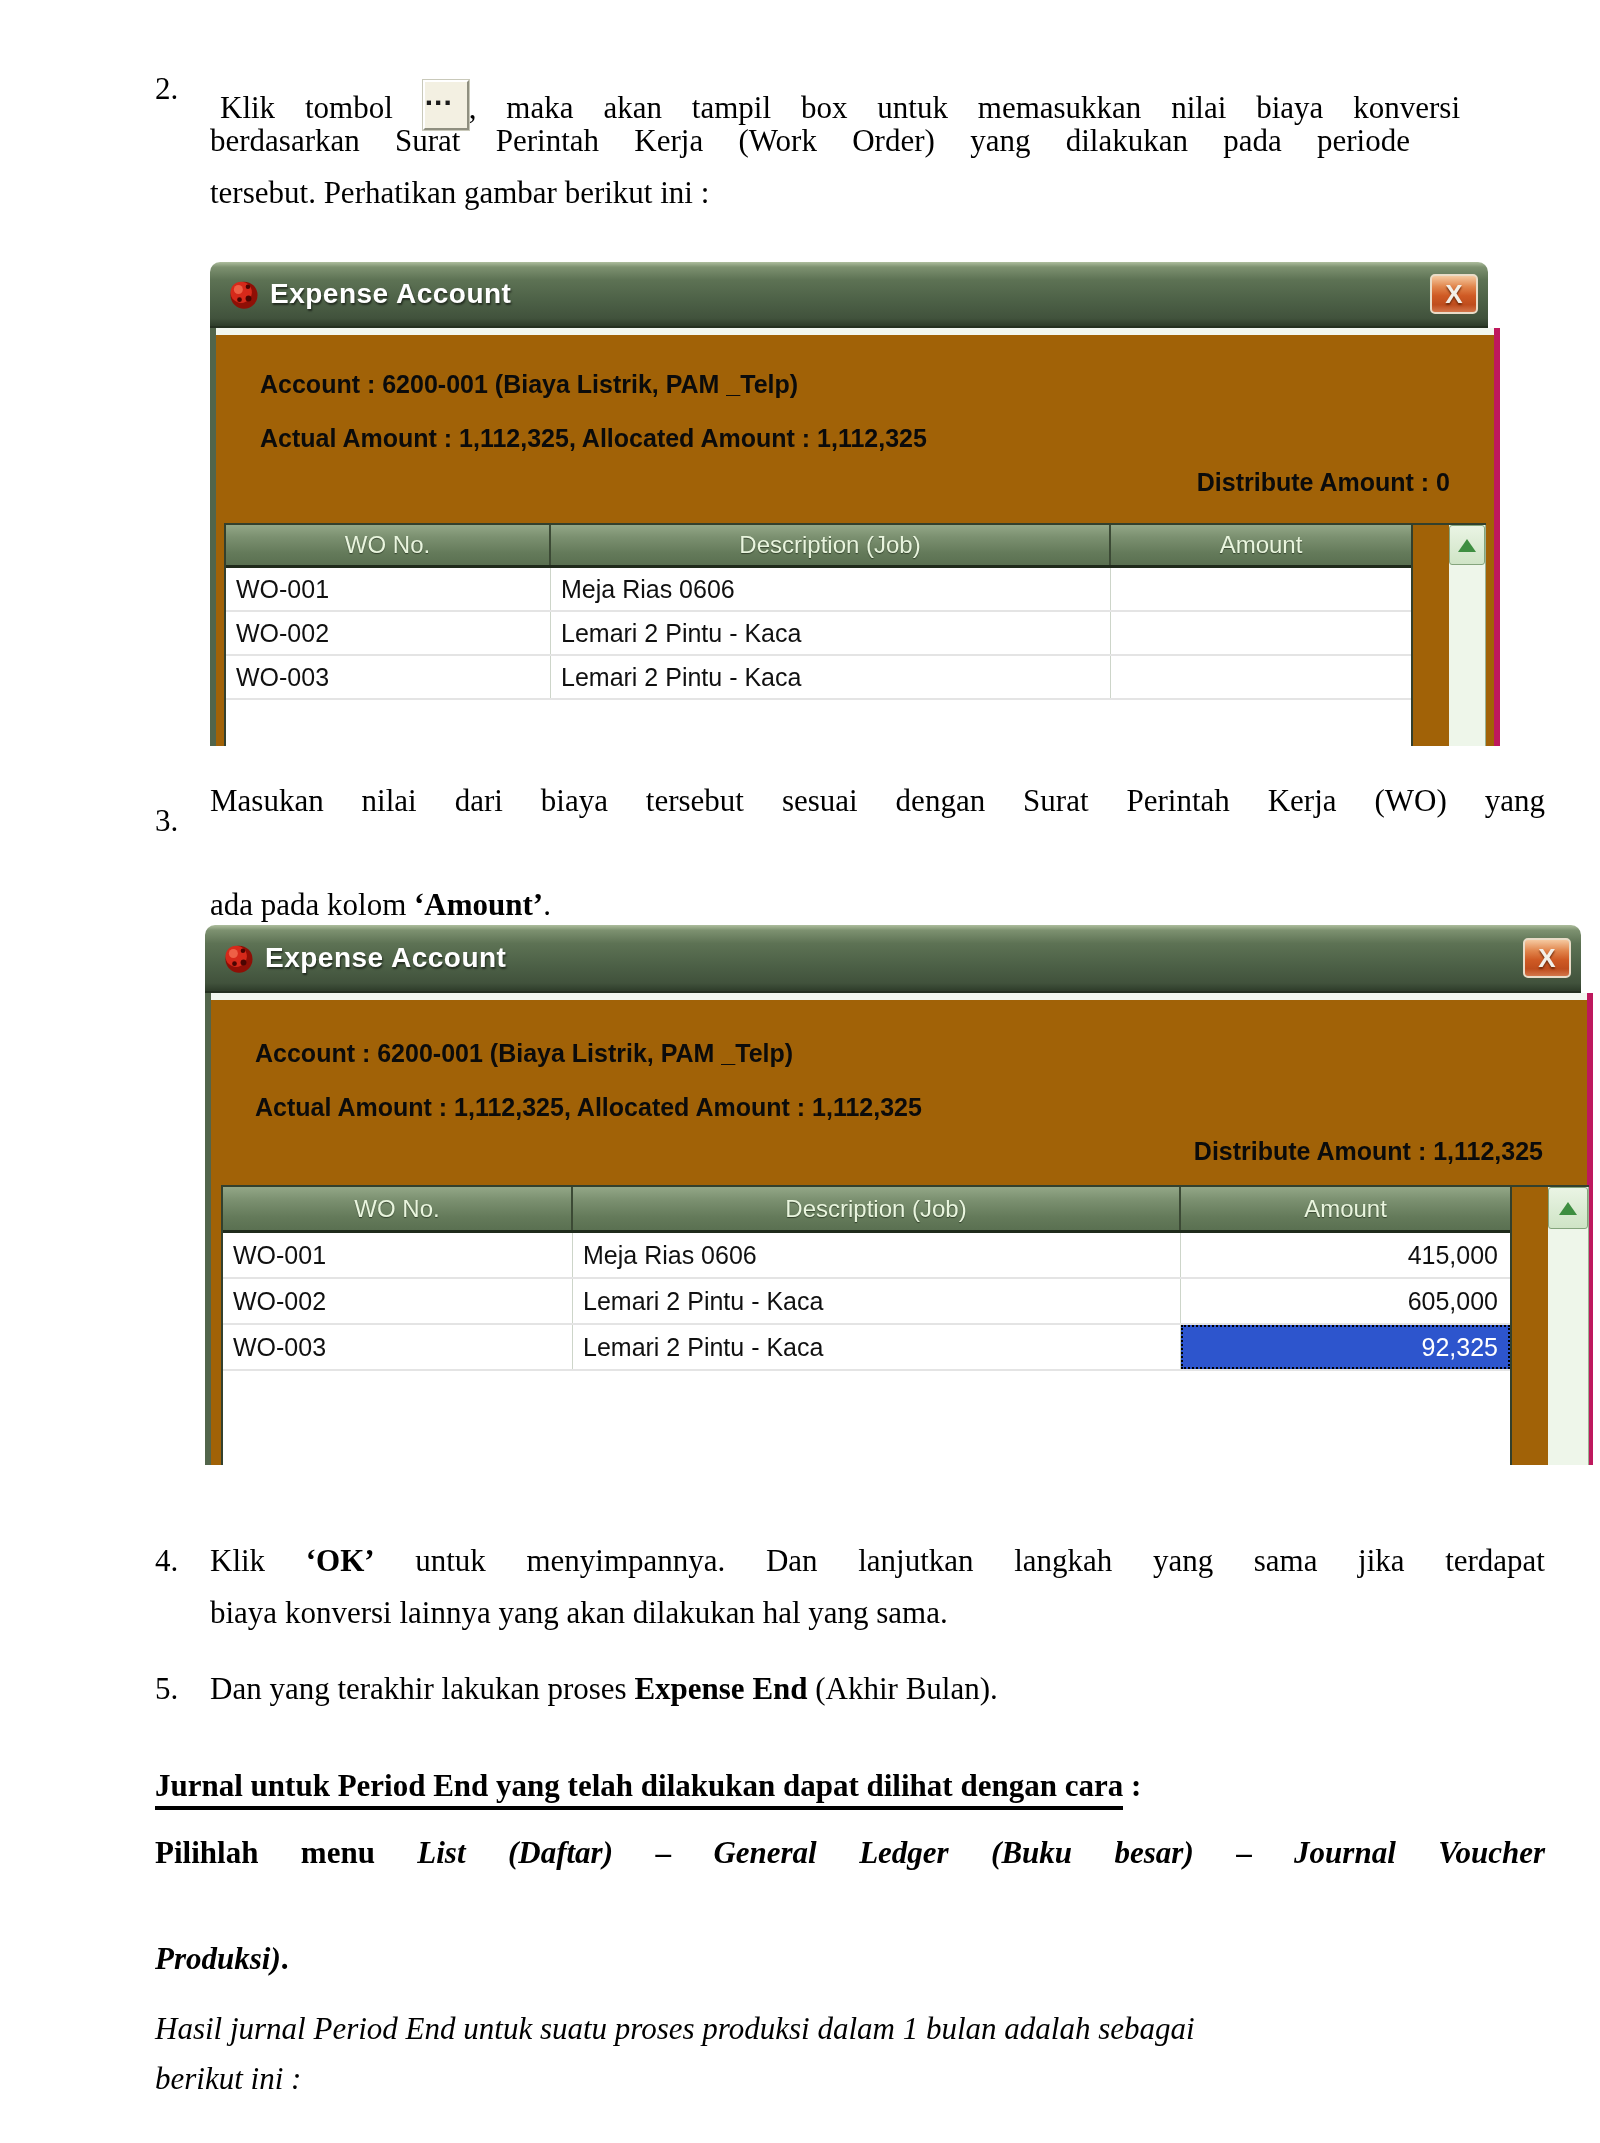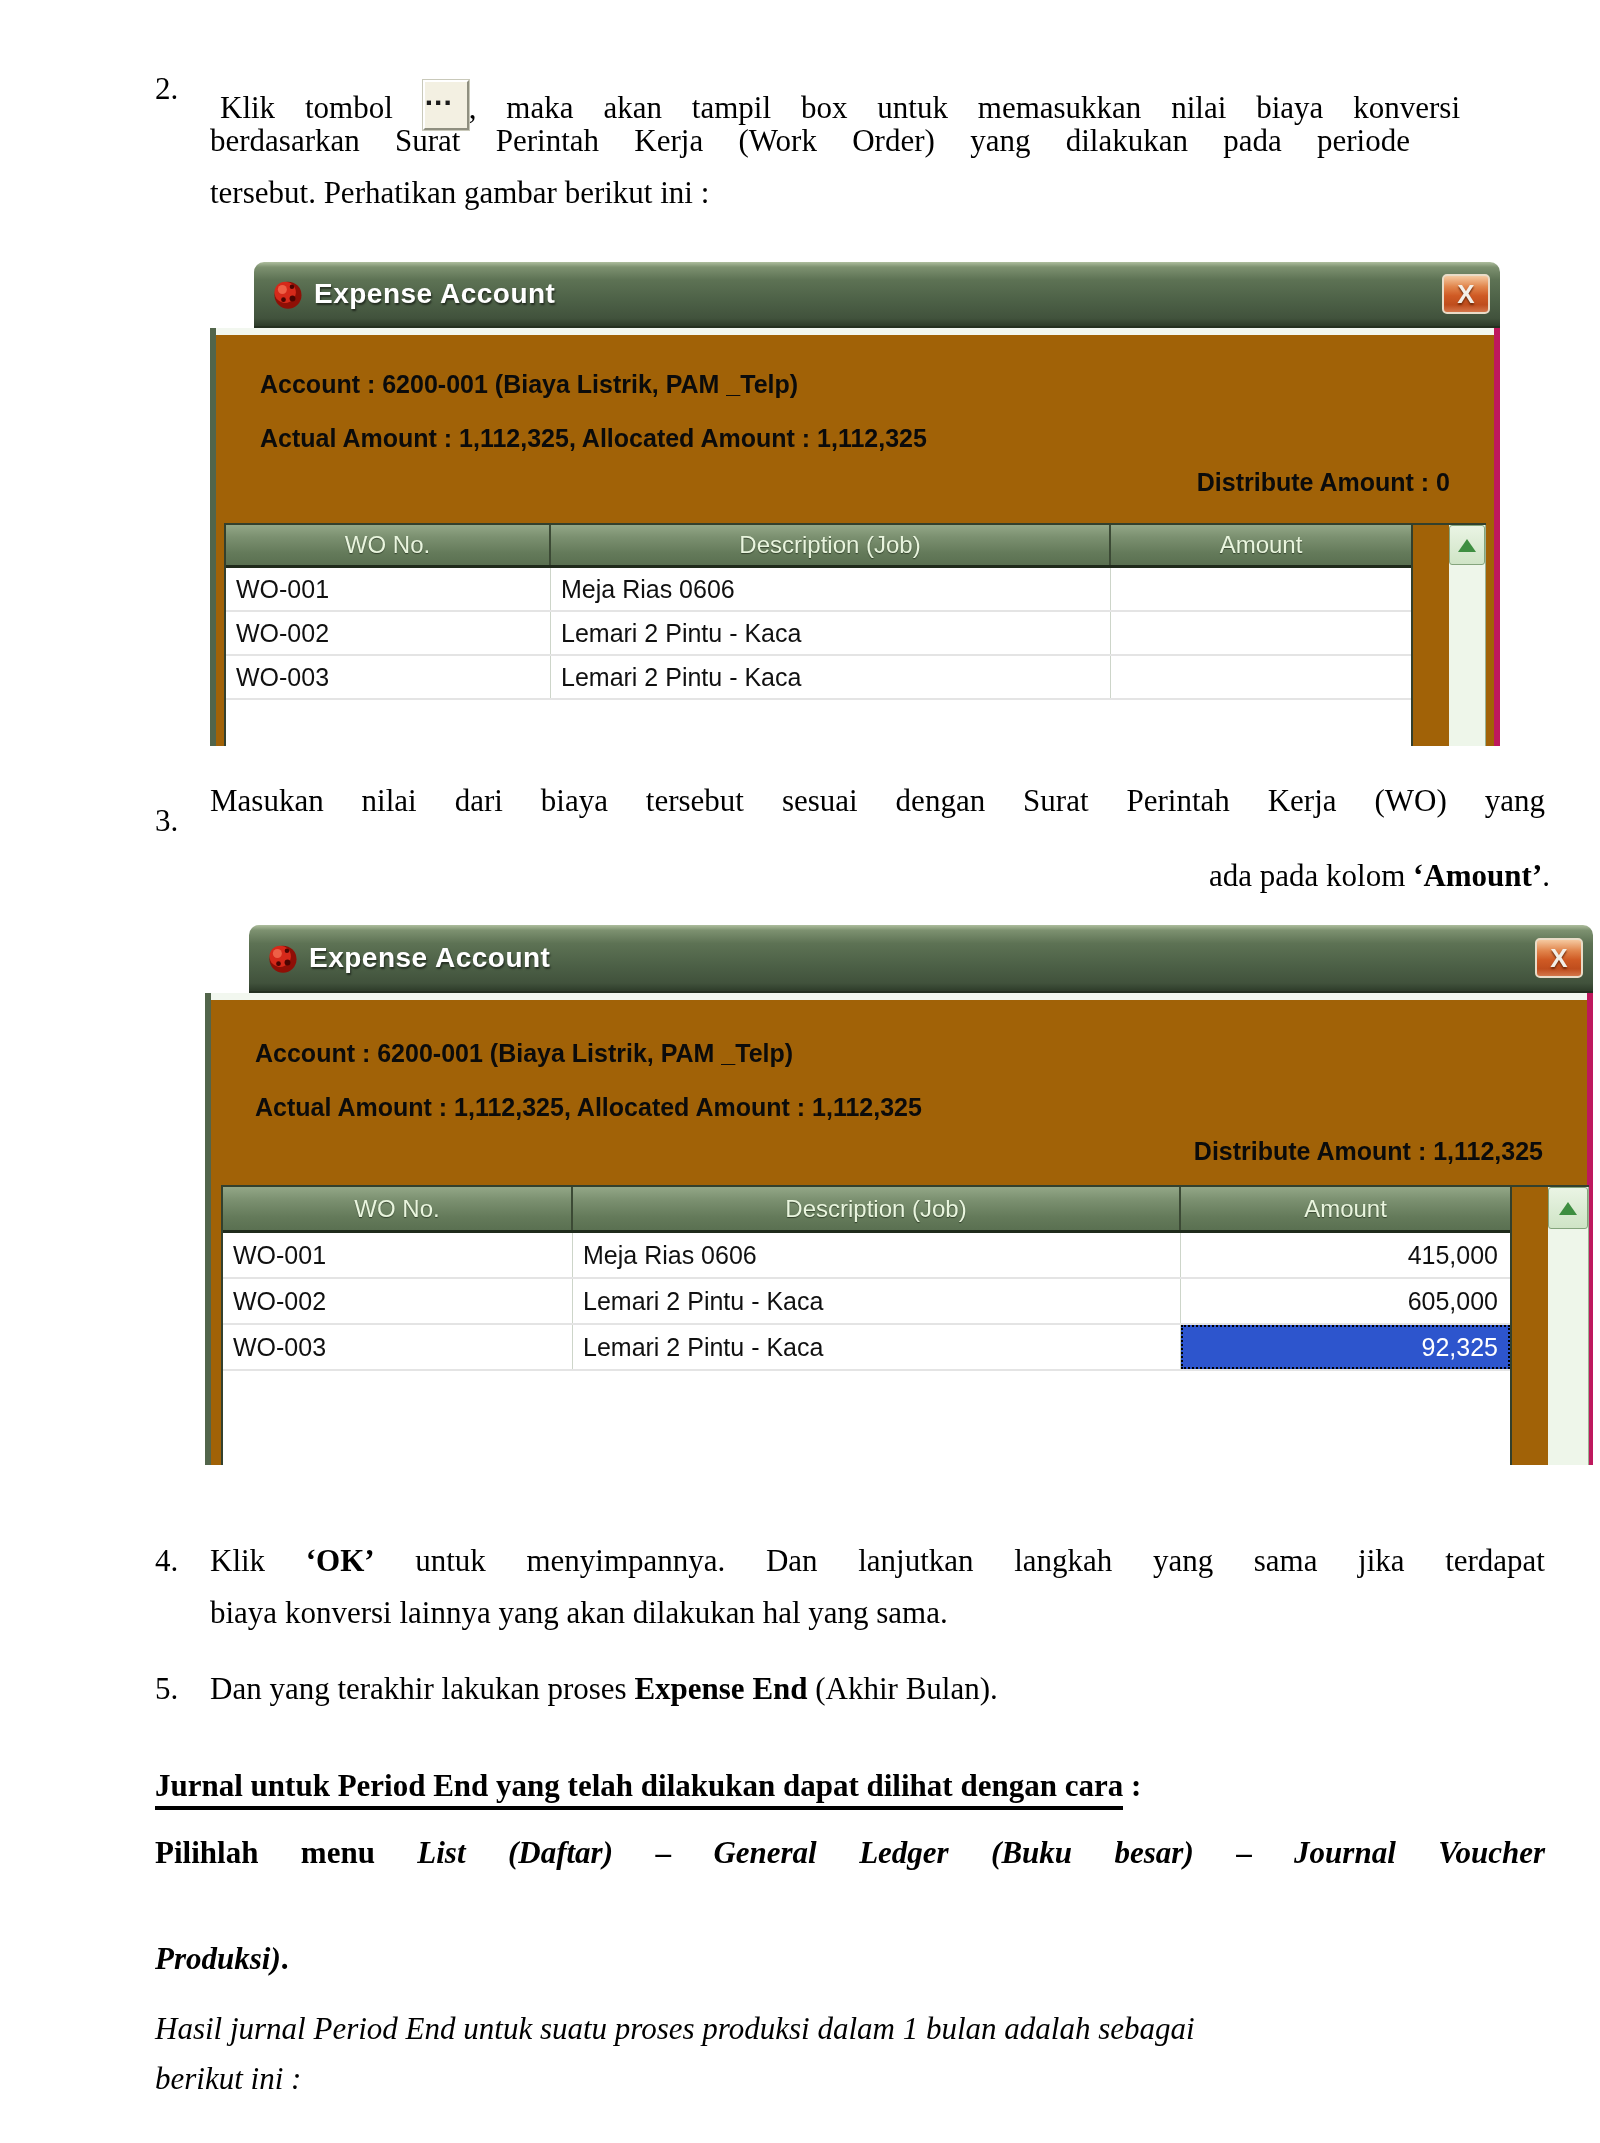--- a/index.html
+++ b/index.html
@@ -14,23 +14,23 @@
 
   
   .mini-btn{display:inline-block;width:42px;height:46px;background:#f3f0e2;
     border-top:2px solid #ffffff;border-left:2px solid #ffffff;
     border-right:2px solid #8f8f80;border-bottom:2px solid #8f8f80;
     box-shadow:0 0 0 1px #c9c9ba;vertical-align:-12px;text-align:center;overflow:hidden;}
   .mini-btn span{display:block;font:bold 30px/26px "Liberation Sans",sans-serif;letter-spacing:1px;color:#1a1a1a;}
 
   
   .dlg{position:absolute;font-family:"Liberation Sans",sans-serif;}
-  .titlebar{position:absolute;left:0;right:0;top:0;border-radius:10px 10px 0 0;
+  .titlebar{position:absolute;left:0;right:12px;top:0;border-radius:10px 10px 0 0;
     background:linear-gradient(180deg,#aebe9e 0%,#7d9170 8%,#5d7254 28%,#4d6147 60%,#41523c 88%,#2e3c2a 100%);
-    border-bottom:2px solid #243020;box-sizing:border-box;margin-left:44px;}
+    border-bottom:2px solid #243020;box-sizing:border-box;}
   .title{position:absolute;left:60px;top:50%;transform:translateY(-50%);color:#fff;font-weight:bold;
     font-size:28px;letter-spacing:.5px;text-shadow:1px 2px 2px rgba(0,0,0,.55);}
   .appicon{position:absolute;left:16px;top:50%;transform:translateY(-50%);width:36px;height:36px;}
   .closebtn{position:absolute;right:10px;top:50%;transform:translateY(-50%);width:48px;height:40px;
     border:2px solid #e9dcc8;border-radius:5px;box-sizing:border-box;
     background:linear-gradient(180deg,#f5c9a0 0%,#e1854c 30%,#cf5a24 55%,#bf4d1d 80%,#d3764a 100%);
     display:flex;align-items:center;justify-content:center;cursor:pointer;}
   .closex{color:#f2efe8;font-weight:bold;font-size:26px;text-shadow:0 2px 2px #6e2a0a;}
   .dlgbody{position:absolute;left:0;right:0;bottom:0;background:#a16207;
     border-left:6px solid #52654b;border-right:6px solid #be185d;box-sizing:border-box;}
@@ -147,21 +147,21 @@
           <div class="sbtn">
               <span class="tri"></span>
             </div>
         </div>
       </div>
     </div>
   </div>
 
   <div class="ln" style="left:155px;top:800px;">3.</div>
   <div class="ln stretch" style="left:210px;top:780px;width:1335px;">Masukan nilai dari biaya tersebut sesuai dengan Surat Perintah Kerja (WO) yang</div>
-  <div class="ln" style="left:210px;top:855px;width:1340px;text-align:right;"><span>ada pada kolom </span><span class="b">‘Amount’</span><span>.</span></div>
+  <div class="ln" style="left:210px;top:884px;width:1340px;"><span>ada pada kolom </span><span class="b">‘Amount’</span><span>.</span></div>
 
   <div class="dlg d2">
     <div class="titlebar">
       <span class="appicon">
         <svg width="36" height="36" viewBox="0 0 32 32">
           <circle cx="16" cy="17" r="12" fill="#8f0f06"></circle>
           <circle cx="13.5" cy="14.5" r="9.5" fill="#d6291a"></circle>
           <circle cx="11" cy="12" r="4" fill="#f26a4f" opacity="0.85"></circle>
           <circle cx="20" cy="20" r="2.6" fill="#4a0502"></circle>
           <circle cx="12" cy="21" r="2.1" fill="#4a0502"></circle>

